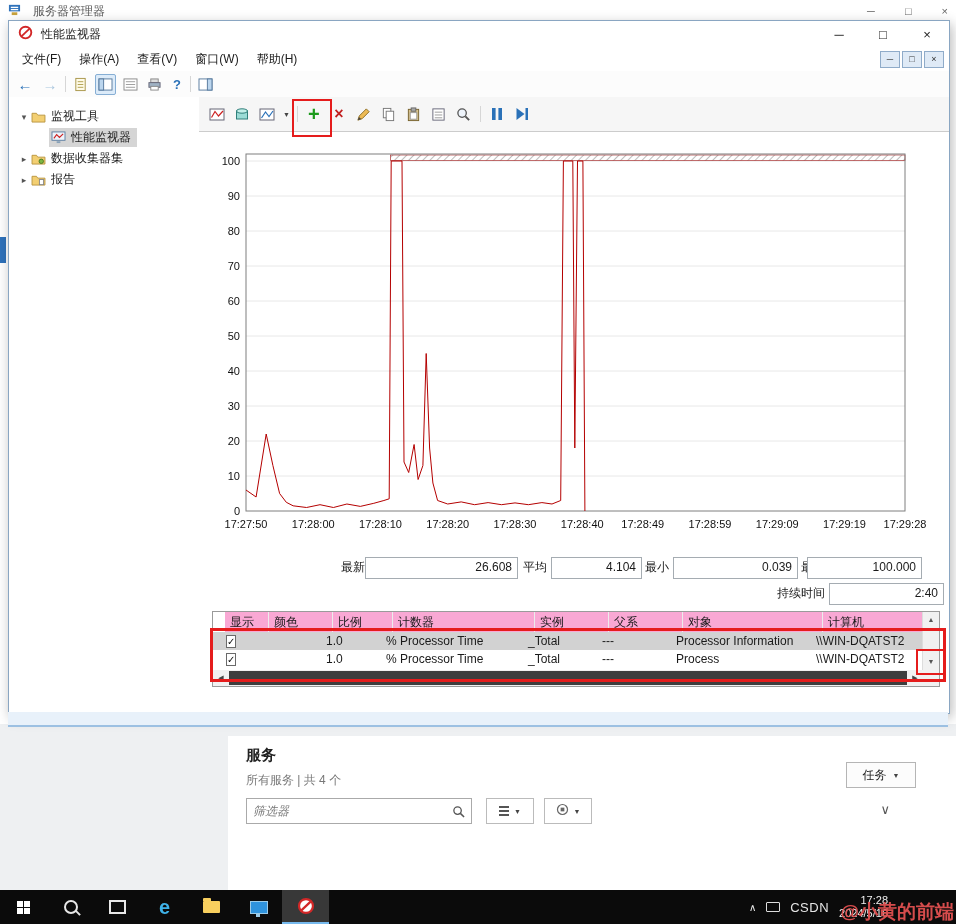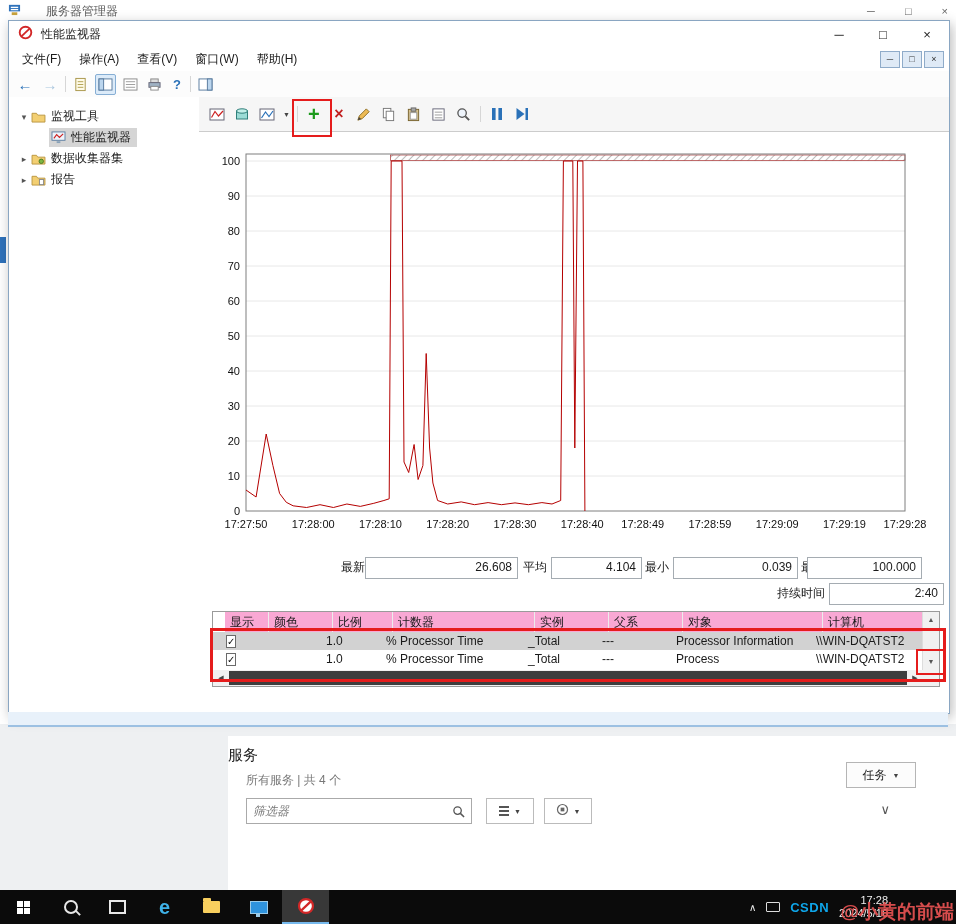--- a/index.html
+++ b/index.html
@@ -4,21 +4,21 @@
 <style>
   html,body{margin:0;padding:0}
   body{width:956px;height:924px;position:relative;overflow:hidden;background:#eef0f2;
        font-family:"Liberation Sans","DejaVu Sans",sans-serif;font-size:12px;color:#1a1a1a}
   .ab{position:absolute}
   svg text{font-family:"Liberation Sans","DejaVu Sans",sans-serif}
 
   
   #smbg{left:0;top:22px;width:956px;height:702px;background:#fff}
   #smbar{left:0;top:0;width:956px;height:22px;background:#fff;display:flex;align-items:center;padding:0 8px;color:#5a5a5a}
-  #smbar .ttl{margin-left:25px}
+  #smbar .ttl{margin-left:12px}
   #smbar .ctr{margin-left:auto;display:flex;gap:30px;padding-right:16px;color:#666;font-size:11px}
   #bluestrip{left:0;top:237px;width:6px;height:26px;background:#2f72bb}
 
   
   #pmwin{left:8px;top:20px;width:940px;height:692px;background:#fff;border:1px solid #8aa6c2;box-shadow:2px 4px 12px rgba(0,0,0,.28)}
   .pm-title{position:absolute;left:0;top:0;right:0;height:26px;display:flex;align-items:center;padding-left:9px;background:#fff}
   .pm-title .t{margin-left:8px}
   .pm-title .ctr{margin-left:auto;display:flex;height:100%}
   .cbtn{width:44px;display:flex;align-items:center;justify-content:center;font-size:13px;color:#222}
   .pm-menu{position:absolute;left:0;top:26px;right:0;height:24px;display:flex;align-items:center;padding-left:4px;background:#fff;border-bottom:1px solid #ececec}
@@ -67,21 +67,21 @@
   .vscroll{position:absolute;right:0;top:0;width:16px;bottom:16px;background:#f1f1f1;border-left:1px solid #ddd}
   .vscroll .sa{position:absolute;left:0;width:100%;height:16px;font-size:7px;text-align:center;line-height:16px;color:#555}
   .hscroll{position:absolute;left:0;bottom:0;height:16px;right:16px;background:#f1f1f1;display:flex;align-items:center}
   .hscroll .sa{width:16px;font-size:7px;text-align:center;color:#444}
   .hthumb{flex:1;height:14px;background:#3e3e3e}
   .corner{position:absolute;right:0;bottom:0;width:16px;height:16px;background:#f1f1f1}
 
   
   #blueband{left:8px;top:712px;width:940px;height:13px;background:#e8f1fa;border-bottom:2px solid #9cc0e2}
   #svcpanel{left:228px;top:736px;width:728px;height:154px;background:#fff}
-  .svc-h{position:absolute;left:0;top:10px;font-size:15px;font-weight:normal;color:#222}
+  .svc-h{position:absolute;left:18px;top:10px;font-size:15px;font-weight:bold;color:#222}
   .svc-sub{position:absolute;left:18px;top:36px;color:#777}
   .tasksbtn{position:absolute;right:40px;top:26px;width:68px;height:24px;border:1px solid #b5b5b5;background:#fcfcfc;display:flex;align-items:center;justify-content:center;gap:6px}
   .filter{position:absolute;left:18px;top:62px;width:224px;height:24px;border:1px solid #aaa;display:flex;align-items:center;background:#fff}
   .filter input{border:none;outline:none;flex:1;font-size:12px;padding-left:6px;color:#333;font-family:inherit}
   .filter input::placeholder{font-style:italic;color:#777}
   .fbtn{position:absolute;top:62px;height:24px;width:46px;border:1px solid #bbb;background:#fff;display:flex;align-items:center;justify-content:center;gap:5px}
   #fbtn1{left:258px}
   #fbtn2{left:316px}
   .bars i{display:block;width:10px;height:2px;background:#555;margin:2px 0}
   .collapsev{position:absolute;right:66px;top:66px;color:#555;font-size:13px}
@@ -99,21 +99,21 @@
   .sglyph{width:10px;height:10px;border:2px solid #e8e8e8;border-radius:50%;position:relative}
   .sglyph::after{content:"";position:absolute;width:6px;height:2px;background:#e8e8e8;transform:rotate(45deg);right:-5px;bottom:-2px}
   .tvglyph{width:13px;height:10px;border:2px solid #e8e8e8;position:relative}
   .edge-e{font-size:20px;font-weight:bold;color:#3fb2e8;line-height:20px}
   .folder{width:17px;height:12px;background:#f8cf5e;border-radius:1px;position:relative}
   .folder::before{content:"";position:absolute;top:-3px;left:0;width:8px;height:3px;background:#f8cf5e;border-radius:1px 1px 0 0}
   .mon{width:16px;height:11px;background:#2f93dd;border:1px solid #9ccbe8;position:relative}
   .mon::after{content:"";position:absolute;left:5px;bottom:-4px;width:4px;height:3px;background:#9ccbe8}
   .tray{margin-left:auto;display:flex;align-items:center;gap:10px;padding-right:10px;position:relative}
   .kbico{width:12px;height:8px;border:1px solid #ddd;border-radius:1px}
-  .csdn{color:#0ea5e9;font-weight:bold;font-size:13px;letter-spacing:.5px}
+  .csdn{color:#e5e5e5;font-weight:normal;font-size:13px;letter-spacing:.5px}
   .clock{text-align:right;font-size:11px;line-height:13px;margin-right:58px;color:#f0f0f0}
   .wmark{position:absolute;right:2px;top:9px;color:#e05050;font-size:19px;font-weight:bold;z-index:45;opacity:.95;white-space:nowrap}
 
   
   .annot{position:absolute;border:2px solid #e51c1c;z-index:50;pointer-events:none}
   #annot1{left:292px;top:99px;width:36px;height:34px}
   #annot2{left:210px;top:628px;width:730px;height:48px;border-width:3px}
   #annot3{left:916px;top:649px;width:26px;height:22px}
 </style>
 </head>

